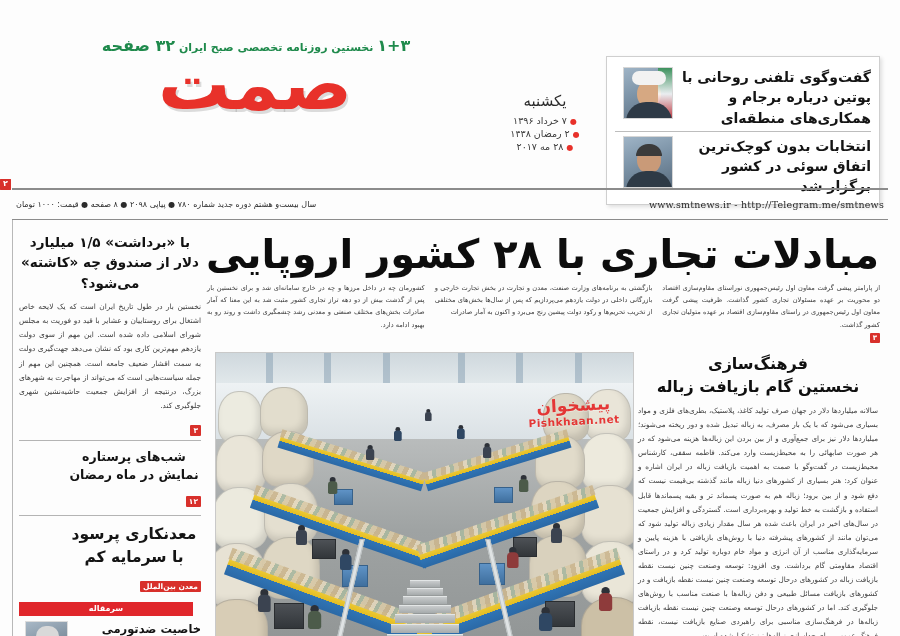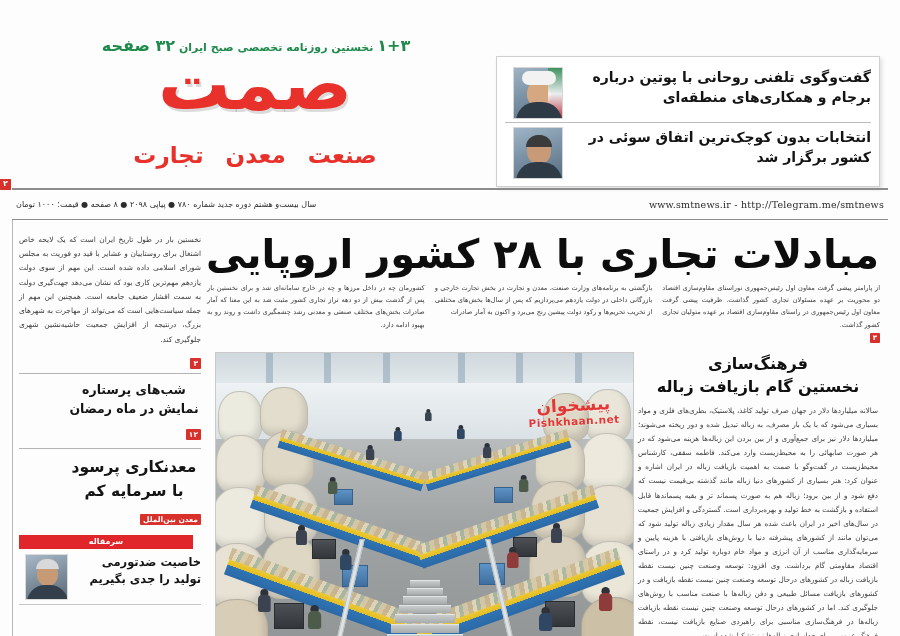--- a/index.html
+++ b/index.html
@@ -464,27 +464,28 @@
 
   <header class="masthead">
 
     <div class="logo-zone">
       <div class="tagline">
         <span class="big">۱+۳</span>
         <span>نخستین روزنامه تخصصی صبح ایران</span>
         <span class="big">۳۲ صفحه</span>
       </div>
       <div class="logo-wordmark">صمت</div>
-      <div class="logo-sub">
-        <span>صنعت</span>
-        <span>معدن</span>
-        <span>تجارت</span>
-      </div>
     </div>
 
+    <div class="date-zone">
+      <div class="date-weekday">یکشنبه</div>
+      <div class="date-line"><span class="dot">●</span><span>۷ خرداد ۱۳۹۶</span></div>
+      <div class="date-line"><span class="dot">●</span><span>۲ رمضان ۱۴۳۸</span></div>
+      <div class="date-line"><span class="dot">●</span><span>۲۸ مه ۲۰۱۷</span></div>
+    </div>
 
     <div class="teasers">
       <div class="teaser">
         <div class="thumb cleric">
           <div class="flag"></div>
           <div class="turban"></div>
         </div>
         <div class="teaser-text">گفت‌وگوی تلفنی روحانی با پوتین درباره برجام و همکاری‌های منطقه‌ای</div>
         <span class="teaser-badge">۲</span>
       </div>
@@ -500,20 +501,21 @@
 
   <div class="infobar">
     <div class="infobar-meta">سال بیست‌و هشتم دوره جدید شماره ۷۸۰ ● پیاپی ۲۰۹۸ ● ۸ صفحه ● قیمت: ۱۰۰۰ تومان</div>
     <div class="infobar-web">www.smtnews.ir  -  http://Telegram.me/smtnews</div>
   </div>
 
   <div class="content">
 
     <aside class="sidebar">
 
+      <div class="side-lead-title">با «برداشت» ۱/۵ میلیارد دلار از صندوق چه «کاشته» می‌شود؟</div>
       <div class="side-lead-body">نخستین بار در طول تاریخ ایران است که یک لایحه خاص اشتغال برای روستاییان و عشایر با قید دو فوریت به مجلس شورای اسلامی داده شده است. این مهم از سوی دولت یازدهم مهم‌ترین کاری بود که نشان می‌دهد جهت‌گیری دولت به سمت اقشار ضعیف جامعه است. همچنین این مهم از جمله سیاست‌هایی است که می‌تواند از مهاجرت به شهرهای بزرگ، درنتیجه از افزایش جمعیت حاشیه‌نشین شهری جلوگیری کند.</div>
       <div class="badge-row">
         <span class="badge">۳</span>
       </div>
       <hr class="hr-thin">
 
       <div class="side-item">
         <div class="side-item-title">شب‌های پرستاره نمایش در ماه رمضان</div>
         <div class="badge-row">
           <span class="badge">۱۲</span>

